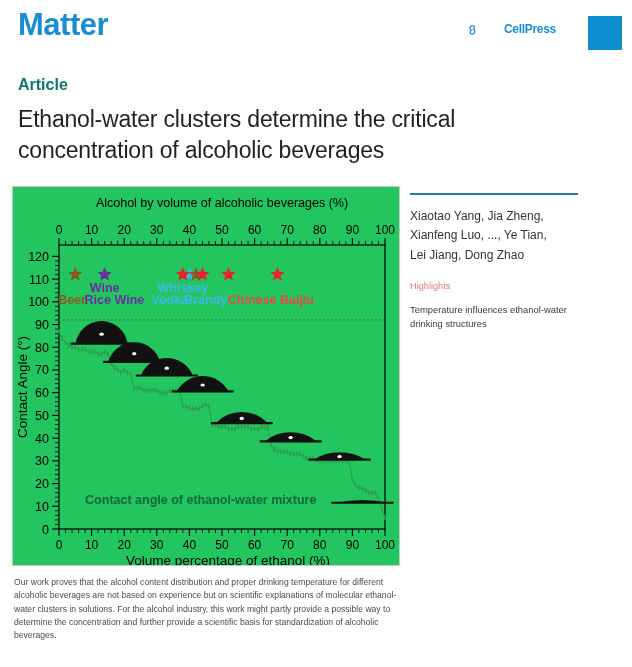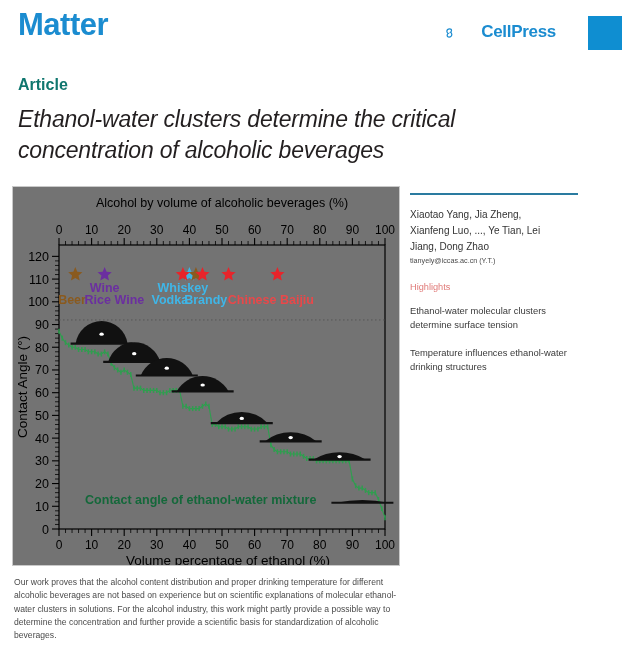--- a/index.html
+++ b/index.html
@@ -3,38 +3,38 @@
 <meta charset="utf-8">
 <style>
   html,body{margin:0;padding:0;background:#ffffff;}
   body{width:632px;height:667px;font-family:"Liberation Sans",sans-serif;color:#231f20;overflow:hidden;position:relative;}
 
   
   .header{position:absolute;left:0;top:0;width:632px;height:62px;}
   .journal-title{position:absolute;left:18px;top:9px;font-size:31px;font-weight:bold;color:#1b8cd0;letter-spacing:-0.5px;line-height:1;}
   .cellpress{position:absolute;right:76px;top:22px;display:flex;align-items:center;gap:4px;}
   .cp-mark{width:14px;height:14px;display:block;}
-  .cp-word{font-size:17px;font-weight:bold;color:#1b8cd0;letter-spacing:-0.3px;margin-left:19px;}
+  .cp-word{font-size:12px;font-weight:bold;color:#1b8cd0;letter-spacing:-0.3px;margin-left:19px;}
   .blue-square{position:absolute;right:10px;top:16px;width:34px;height:34px;background:#0f8ed1;}
 
   
   .article-kicker{position:absolute;left:18px;top:76px;font-size:16px;color:#0f766e;font-weight:bold;letter-spacing:0px;}
-  .article-title{position:absolute;left:18px;top:104px;width:560px;font-size:23px;line-height:1.33;color:#231f20;font-weight:normal;letter-spacing:-0.2px;font-style:italic;}
+  .article-title{position:absolute;left:18px;top:104px;width:560px;font-size:23px;line-height:1.33;color:#231f20;font-weight:normal;letter-spacing:-0.2px;}
 
   
-  .figure-panel{position:absolute;left:12px;top:186px;width:388px;height:380px;border:1px solid #c9c9c9;background:#737373;box-sizing:border-box;}
+  .figure-panel{position:absolute;left:12px;top:186px;width:388px;height:380px;border:1px solid #c9c9c9;background:#22c55e;box-sizing:border-box;}
   .chart-svg{display:block;}
 
   
   .caption{position:absolute;left:14px;top:576px;width:386px;font-size:8.6px;line-height:1.55;color:#4a4a4a;}
 
   
   .sidebar{position:absolute;left:410px;top:193px;width:180px;}
   .sb-rule{width:168px;height:2px;background:#2a7ba0;margin-bottom:12px;}
-  .authors{font-size:10px;line-height:1.62;color:#333;width:150px;}
+  .authors{font-size:12px;line-height:1.62;color:#333;width:150px;margin-bottom:14px;}
   .emails{font-size:7.2px;line-height:1.5;color:#4a4a4a;margin-bottom:16px;}
   .hl-head{font-size:9.2px;color:#e07a78;margin-bottom:12px;}
   .hl-item{font-size:9.4px;line-height:1.5;color:#3a3a3a;width:160px;margin-bottom:13px;}
 </style>
 </head>
 <body>
 
 <div class="header">
   <div class="journal-title">Matter</div>
 
@@ -415,18 +415,16 @@
       <text x="72.08" y="317.008" text-anchor="start" font-size="12.5" font-weight="bold" font-family="&quot;Liberation Sans&quot;,sans-serif" fill="#14683a">Contact angle of ethanol-water mixture</text>
     </svg>
 </div>
 
 <div class="caption">Our work proves that the alcohol content distribution and proper drinking temperature for different alcoholic beverages are not based on experience but on scientific explanations of molecular ethanol-water clusters in solutions. For the alcohol industry, this work might partly provide a possible way to determine the concentration and further provide a scientific basis for standardization of alcoholic beverages.</div>
 
 <div class="sidebar">
   <div class="sb-rule"></div>
   <div class="authors">Xiaotao Yang, Jia Zheng, Xianfeng Luo, ..., Ye Tian, Lei Jiang, Dong Zhao</div>
   <div class="emails">
-    <div>tianyely@iccas.ac.cn (Y.T.)</div>
   </div>
   <div class="hl-head">Highlights</div>
-  <div class="hl-item">Ethanol-water molecular clusters determine surface tension</div>
   <div class="hl-item">Temperature influences ethanol-water drinking structures</div>
 </div>
 
 </body></html>

